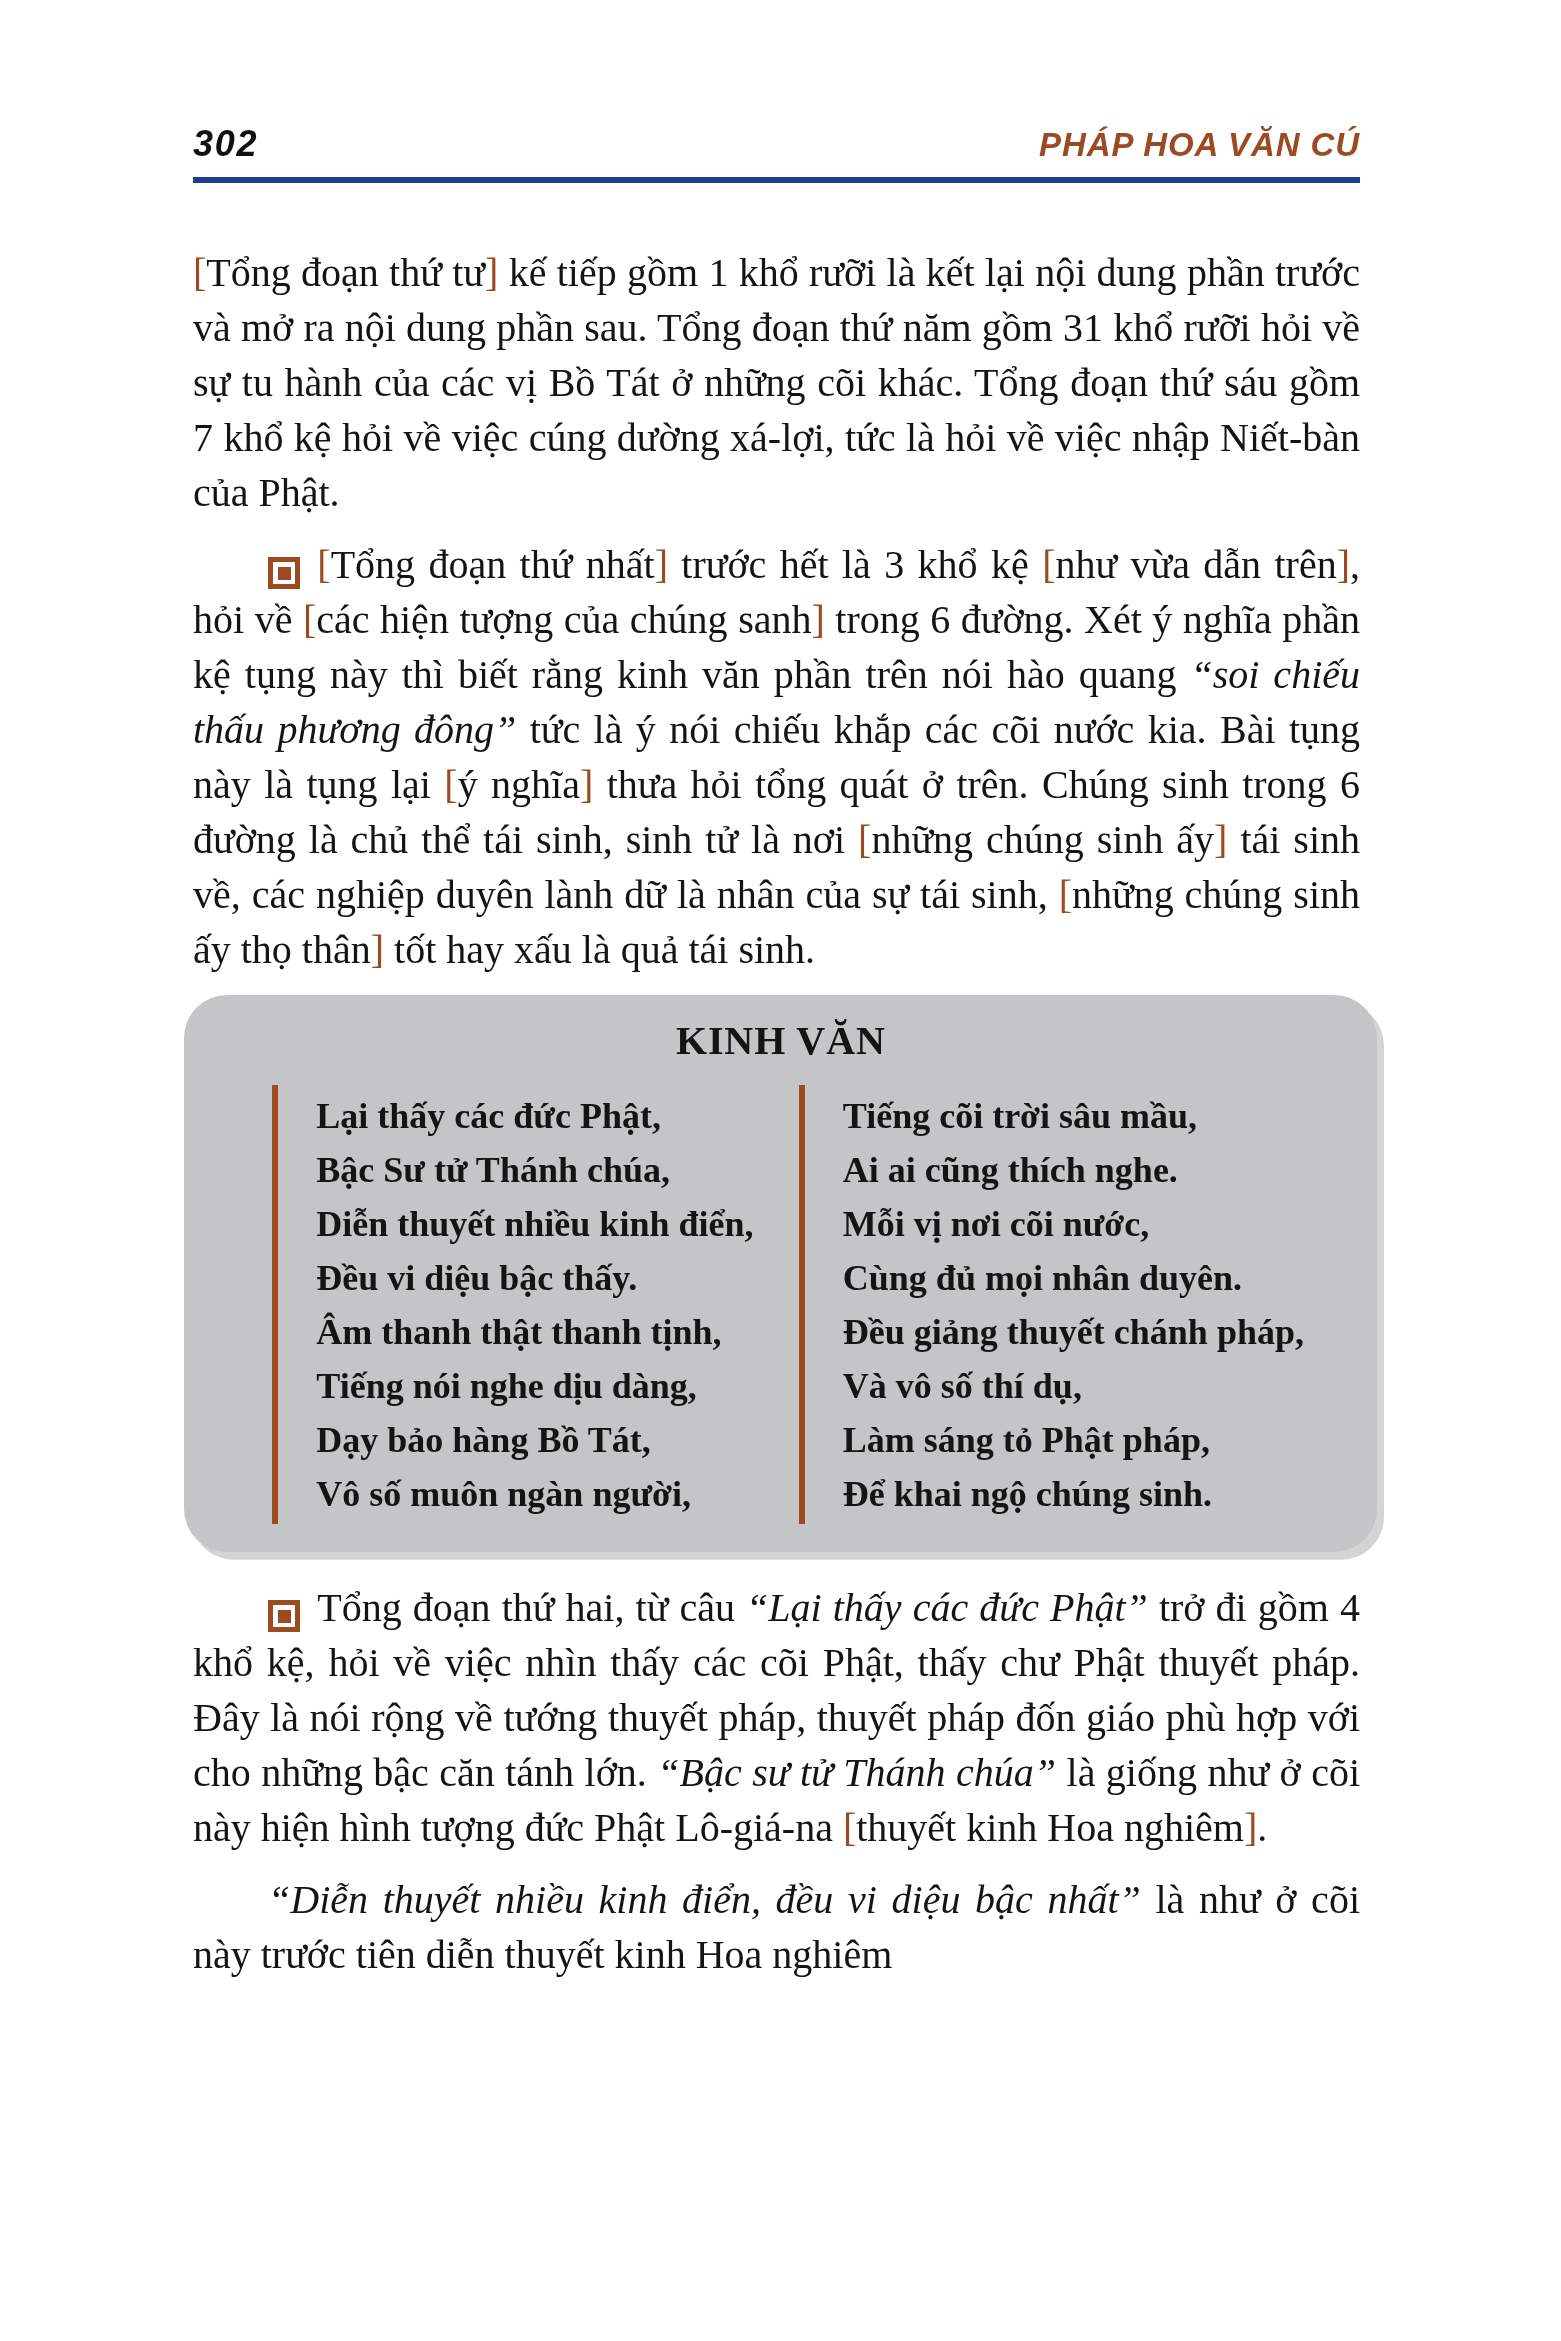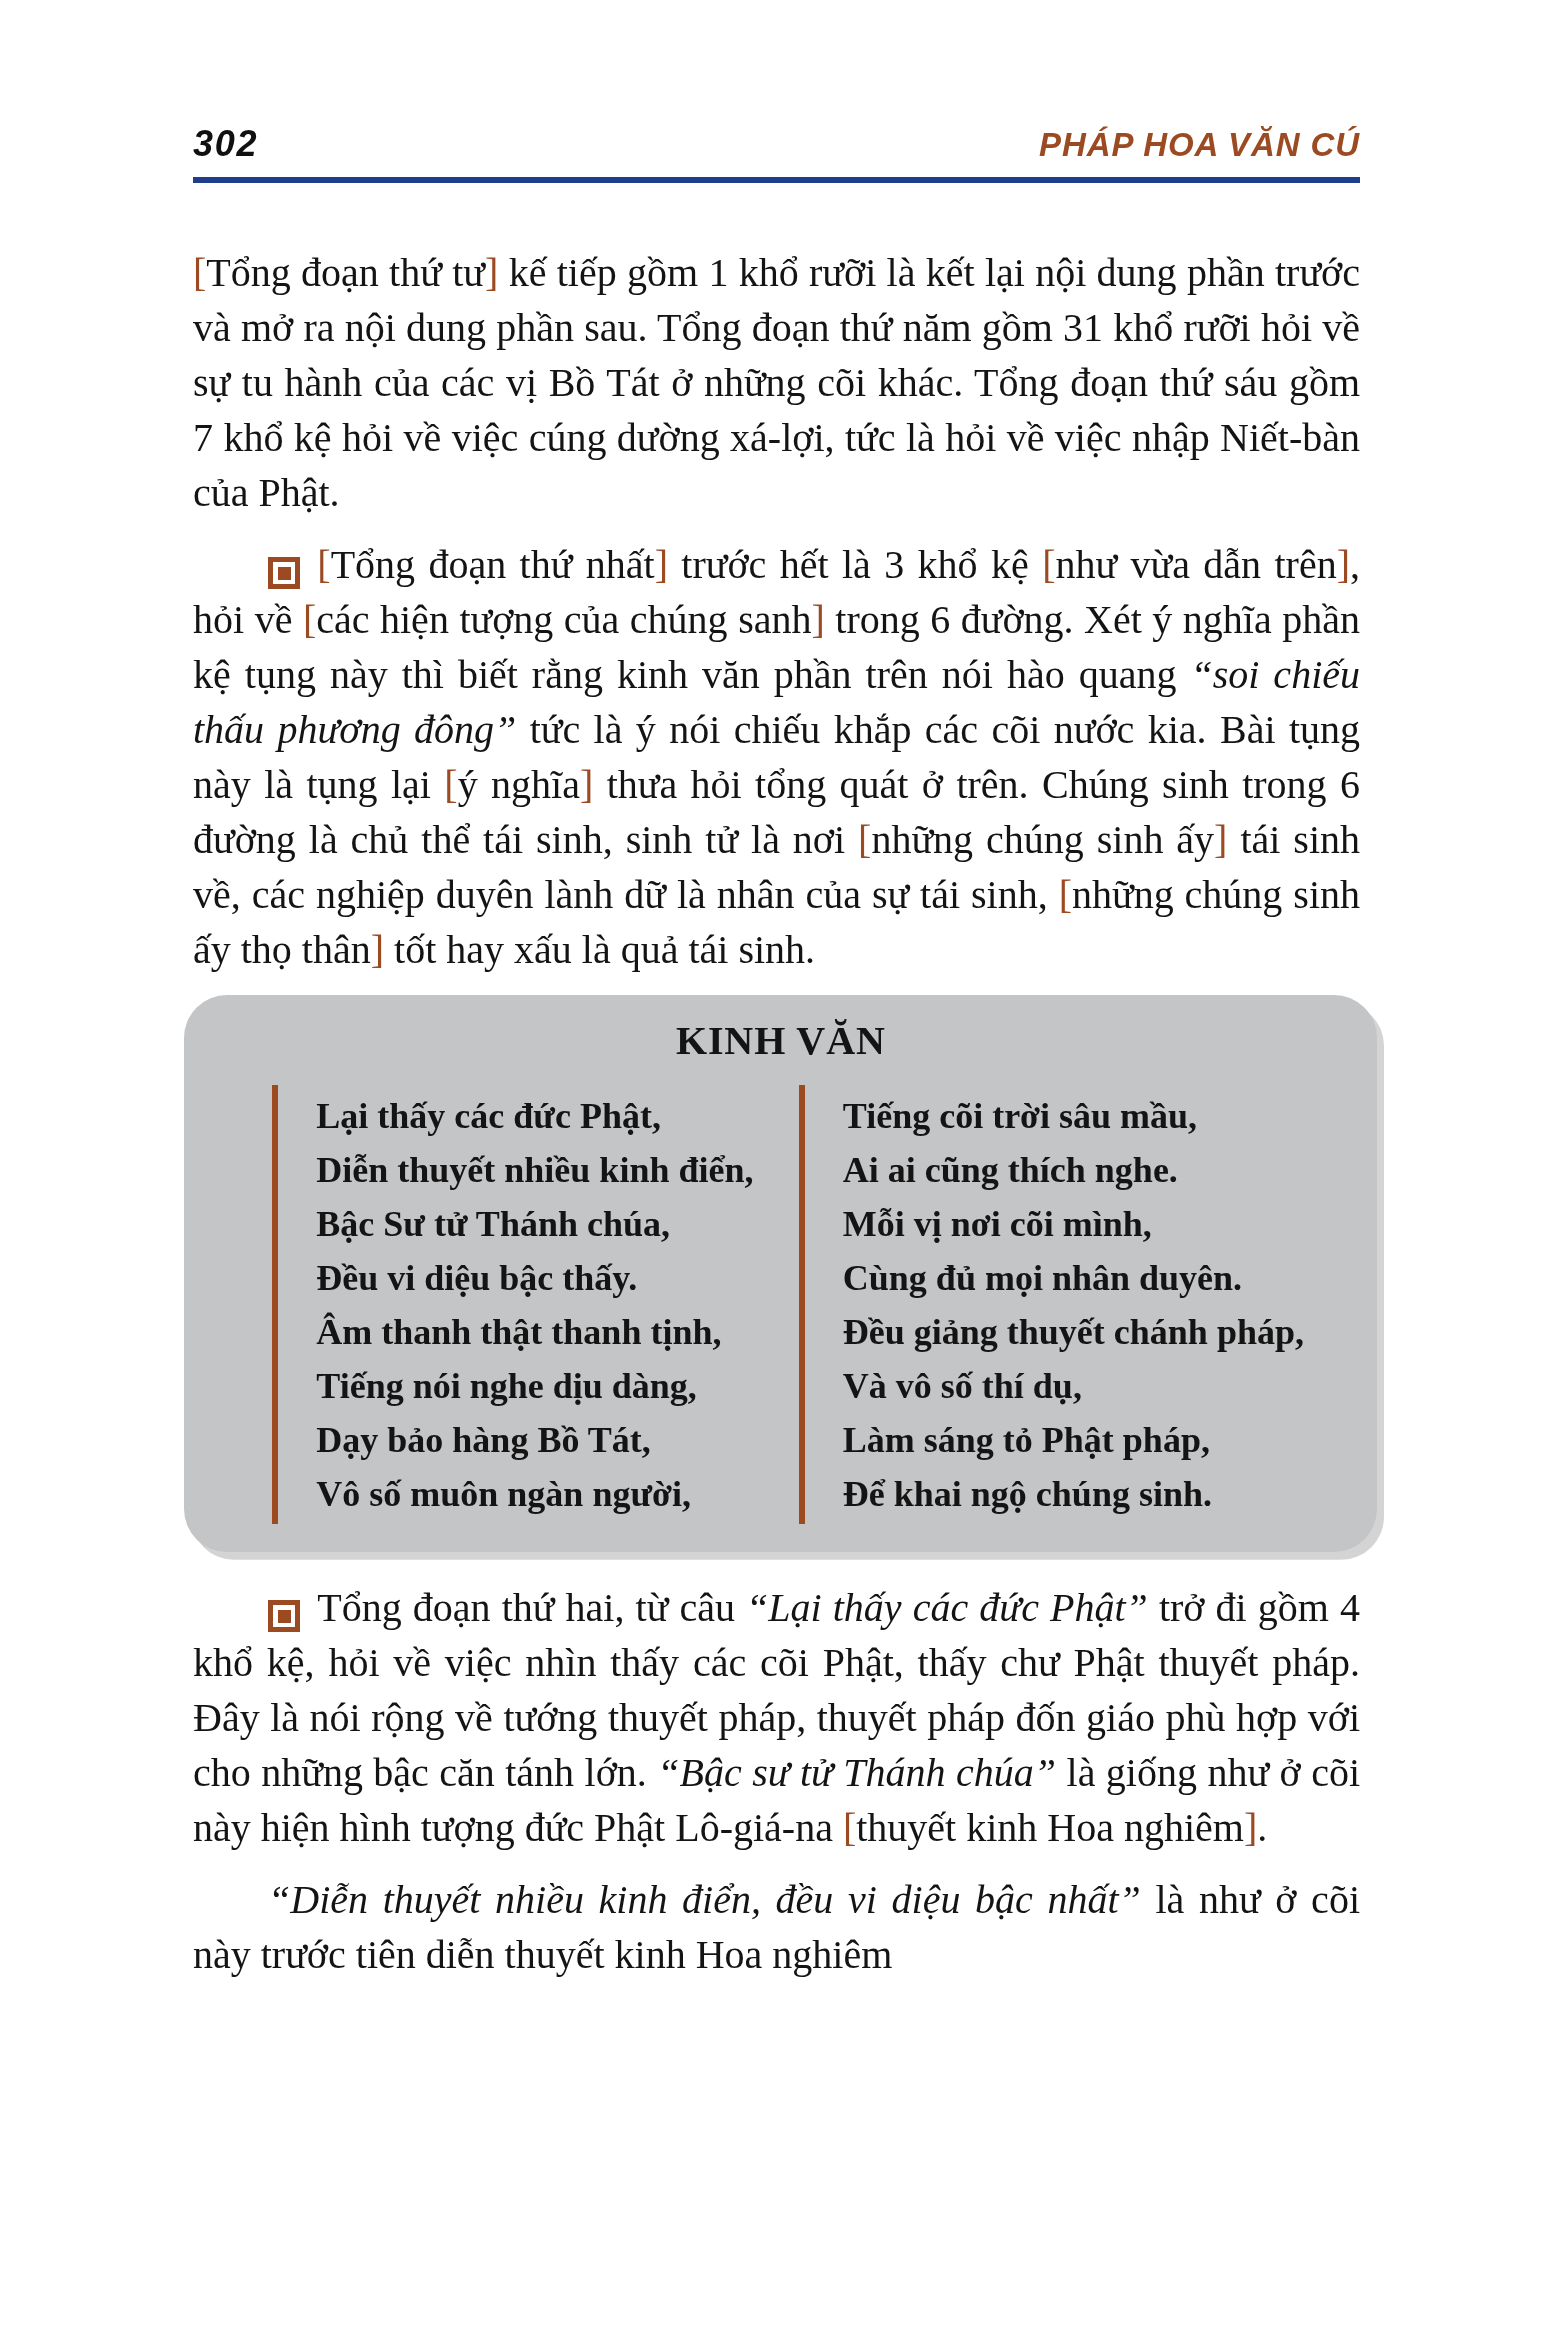--- a/index.html
+++ b/index.html
@@ -109,32 +109,32 @@
         <p class="para indent"><span class="bullet">
             <span></span>
           </span><span class="brk">[</span><span class="">Tổng đoạn thứ nhất</span><span class="brk">]</span><span class=""> trước hết là 3 khổ kệ </span><span class="brk">[</span><span class="">như vừa dẫn trên</span><span class="brk">]</span><span class="">, hỏi về </span><span class="brk">[</span><span class="">các hiện tượng của chúng sanh</span><span class="brk">]</span><span class=""> trong 6 đường. Xét ý nghĩa phần kệ tụng này thì biết rằng kinh văn phần trên nói hào quang </span><span class="ital">“soi chiếu thấu phương đông”</span><span class=""> tức là ý nói chiếu khắp các cõi nước kia. Bài tụng này là tụng lại </span><span class="brk">[</span><span class="">ý nghĩa</span><span class="brk">]</span><span class=""> thưa hỏi tổng quát ở trên. Chúng sinh trong 6 đường là chủ thể tái sinh, sinh tử là nơi </span><span class="brk">[</span><span class="">những chúng sinh ấy</span><span class="brk">]</span><span class=""> tái sinh về, các nghiệp duyên lành dữ là nhân của sự tái sinh, </span><span class="brk">[</span><span class="">những chúng sinh ấy thọ thân</span><span class="brk">]</span><span class=""> tốt hay xấu là quả tái sinh.</span></p>
       </div>
 
     <div class="kinhvan">
       <div class="kv-title">KINH VĂN</div>
       <div class="kv-cols">
         <div class="kv-col">
             <div class="verse-line">Lại thấy các đức Phật,</div>
+            <div class="verse-line">Bậc Sư tử Thánh chúa,</div>
             <div class="verse-line">Diễn thuyết nhiều kinh điển,</div>
-            <div class="verse-line">Bậc Sư tử Thánh chúa,</div>
             <div class="verse-line">Đều vi diệu bậc thấy.</div>
             <div class="verse-line">Âm thanh thật thanh tịnh,</div>
             <div class="verse-line">Tiếng nói nghe dịu dàng,</div>
             <div class="verse-line">Dạy bảo hàng Bồ Tát,</div>
             <div class="verse-line">Vô số muôn ngàn người,</div>
           </div>
         <div class="kv-col">
             <div class="verse-line">Tiếng cõi trời sâu mầu,</div>
             <div class="verse-line">Ai ai cũng thích nghe.</div>
-            <div class="verse-line">Mỗi vị nơi cõi mình,</div>
+            <div class="verse-line">Mỗi vị nơi cõi nước,</div>
             <div class="verse-line">Cùng đủ mọi nhân duyên.</div>
             <div class="verse-line">Đều giảng thuyết chánh pháp,</div>
             <div class="verse-line">Và vô số thí dụ,</div>
             <div class="verse-line">Làm sáng tỏ Phật pháp,</div>
             <div class="verse-line">Để khai ngộ chúng sinh.</div>
           </div>
       </div>
     </div>
 
     <div class="paras" id="after-box">

